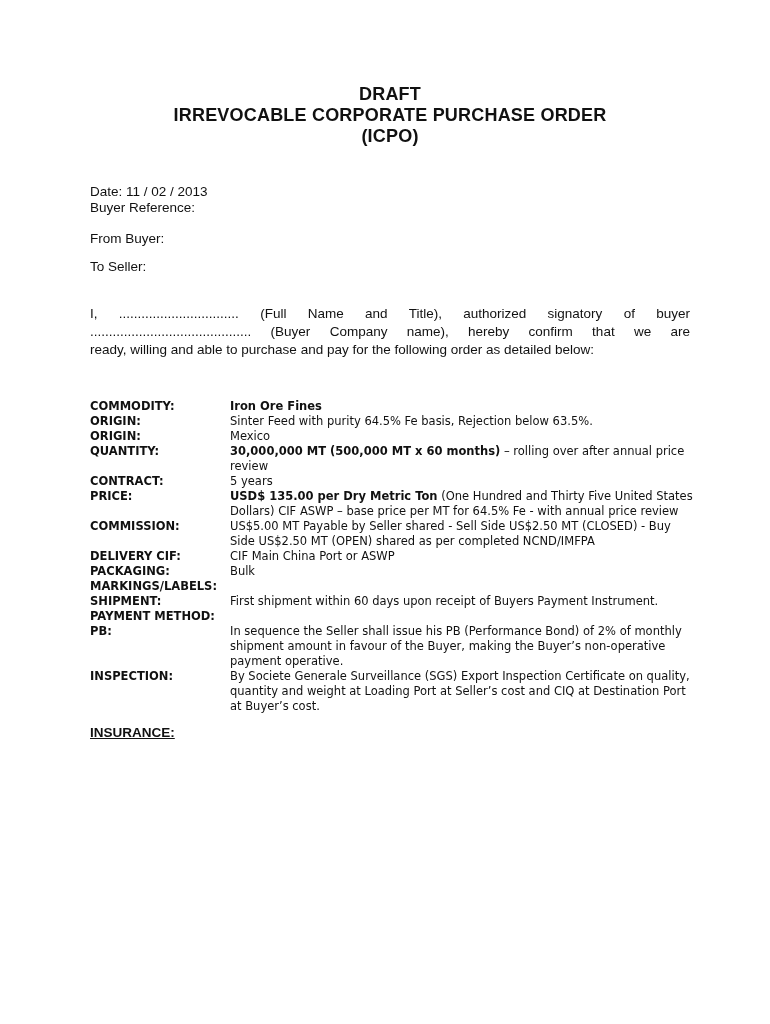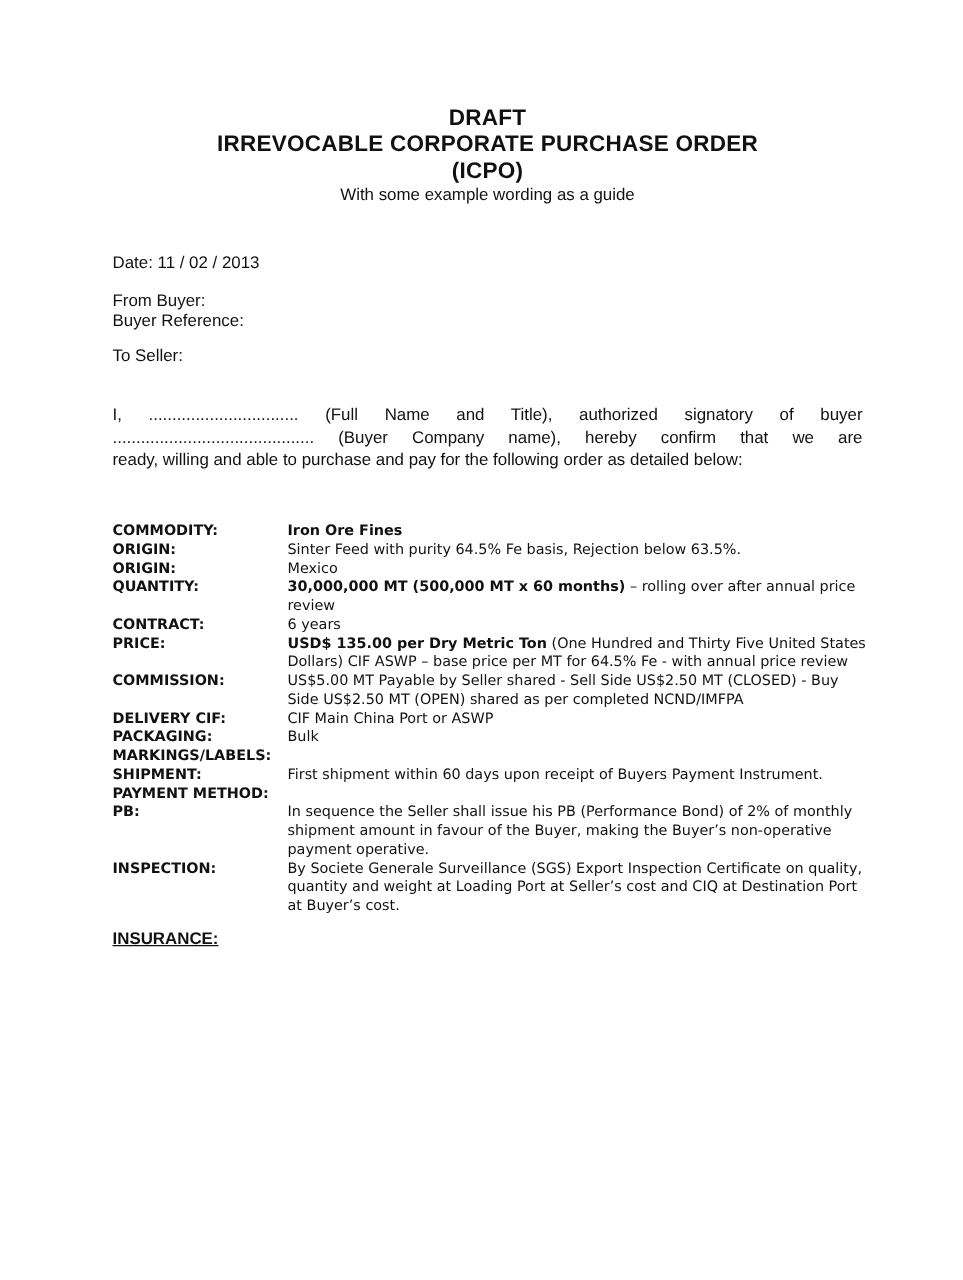--- a/index.html
+++ b/index.html
@@ -84,27 +84,26 @@
 </style>
 </head>
 <body>
 
 <div class="page">
 
   <div class="header">
     <div class="title-line">DRAFT</div>
     <div class="title-line">IRREVOCABLE CORPORATE PURCHASE ORDER</div>
     <div class="title-line">(ICPO)</div>
-    <div class="subtitle-line">With some example wording as a guide</div>
   </div>
 
   <div>
     <div class="meta-date">Date: 11 / 02 / 2013</div>
+    <div class="meta-line">Buyer Reference:</div>
     <div class="meta-line meta-from">From Buyer:</div>
-    <div class="meta-line">Buyer Reference:</div>
     <div class="meta-line meta-seller">To Seller:</div>
   </div>
 
   <div class="declaration">
     <div class="decl-just">I, ................................ (Full Name and Title), authorized signatory of buyer</div>
     <div class="decl-just">........................................... (Buyer Company name), hereby confirm that we are</div>
     <div class="decl-last">ready, willing and able to purchase and pay for the following order as detailed below:</div>
   </div>
 
   <div class="spec-table">
@@ -119,21 +118,21 @@
       <div class="spec-row">
         <div class="spec-label">ORIGIN:</div>
         <div class="spec-value"><span>Mexico</span></div>
       </div>
       <div class="spec-row">
         <div class="spec-label">QUANTITY:</div>
         <div class="spec-value"><span class="b">30,000,000 MT (500,000 MT x 60 months)</span><span> – rolling over after annual price review</span></div>
       </div>
       <div class="spec-row">
         <div class="spec-label">CONTRACT:</div>
-        <div class="spec-value"><span>6 years</span></div>
+        <div class="spec-value"><span>5 years</span></div>
       </div>
       <div class="spec-row">
         <div class="spec-label">PRICE:</div>
         <div class="spec-value"><span class="b">USD$ 135.00 per Dry Metric Ton</span><span> (One Hundred and Thirty Five United States Dollars) CIF ASWP – base price per MT for 64.5% Fe - with annual price review</span></div>
       </div>
       <div class="spec-row">
         <div class="spec-label">COMMISSION:</div>
         <div class="spec-value"><span>US$5.00 MT Payable by Seller shared - Sell Side US$2.50 MT (CLOSED) - Buy Side US$2.50 MT (OPEN) shared as per completed NCND/IMFPA</span></div>
       </div>
       <div class="spec-row">

